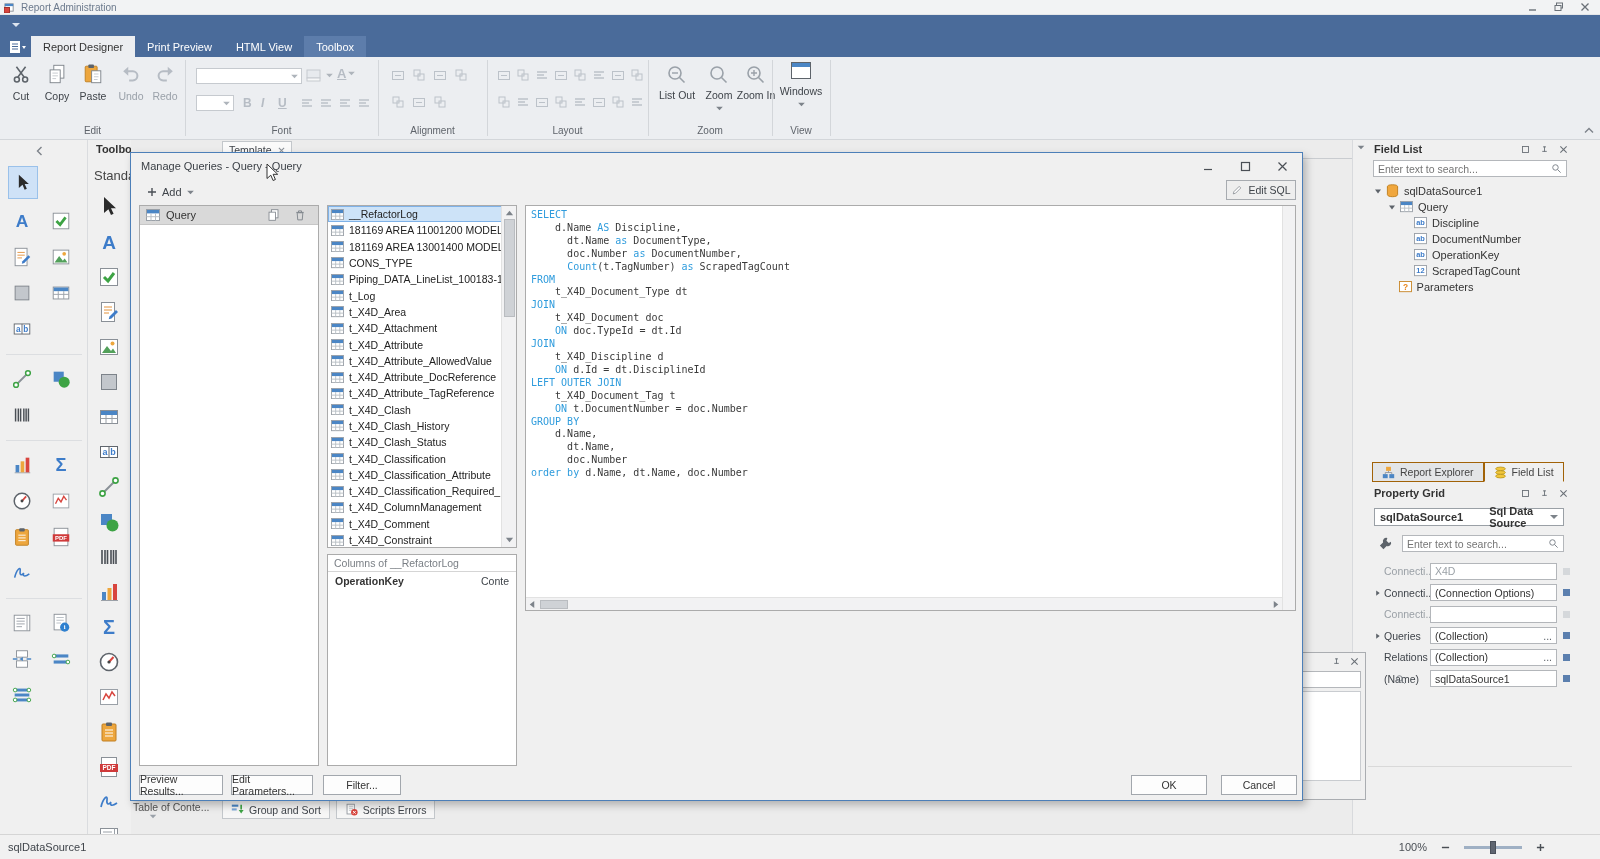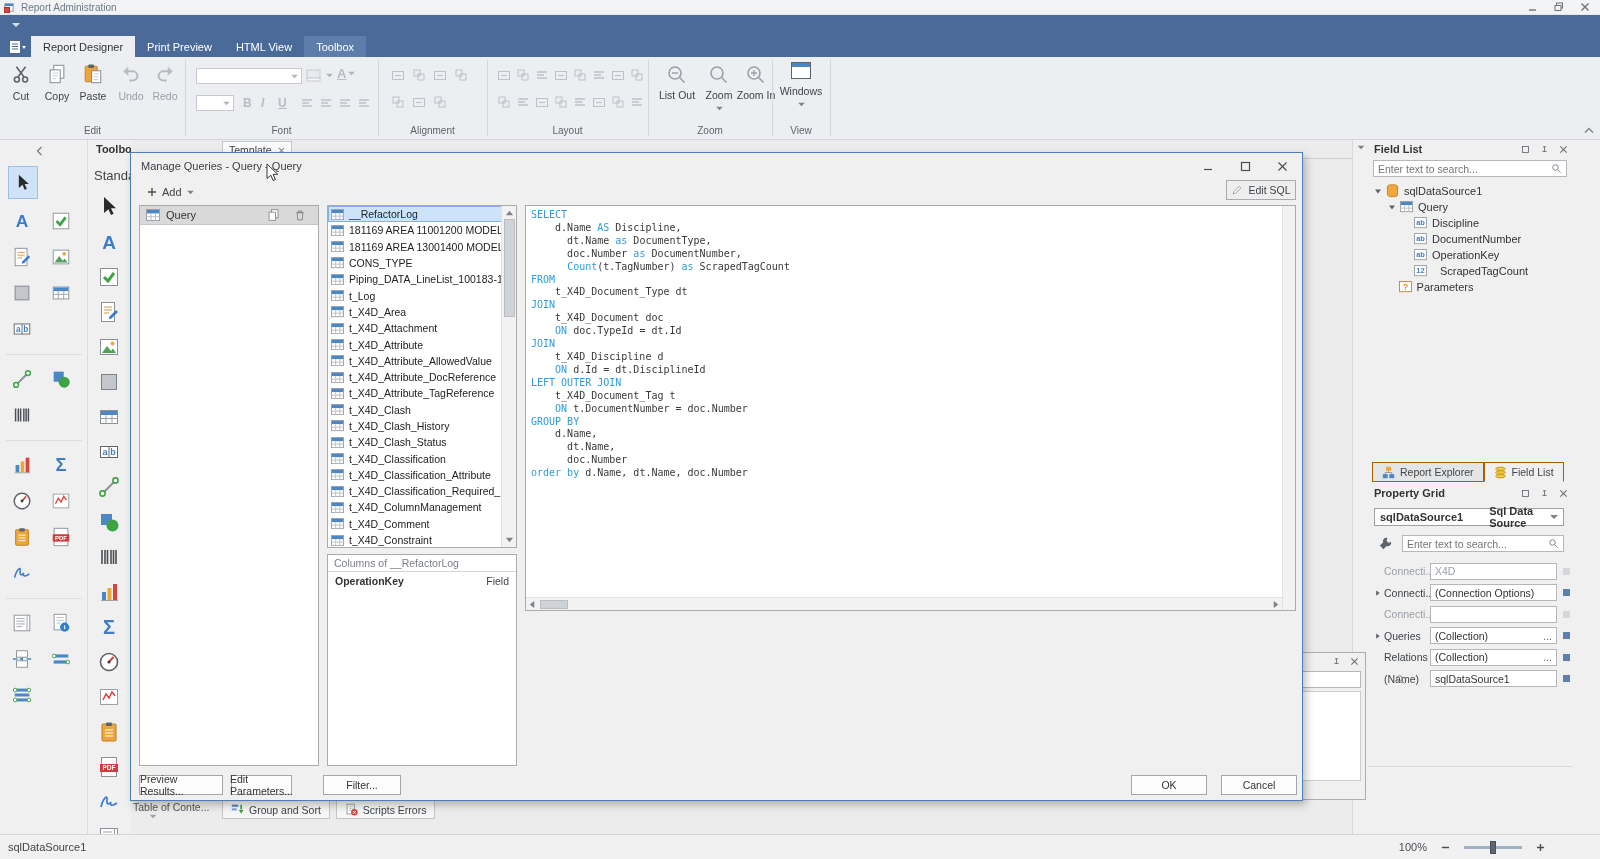--- a/index.html
+++ b/index.html
@@ -867,21 +867,21 @@
         <span class="icn" style="margin-right: 5px;">
           <svg width="13" height="11.142857142857142" viewBox="0 0 14 12">
             <rect x="0.5" y="0.5" width="13" height="11" fill="#fff" stroke="#9aa0a7"></rect>
             <text x="7" y="9" font-size="8" font-weight="bold" fill="#3d7cc9" text-anchor="middle" font-family="Liberation Sans,sans-serif">ab</text>
           </svg>
         </span>
         <span>OperationKey</span>
       </div>
       <div class="trow" style="padding-left: 34px;">
         <span style="width: 12px; display: inline-block;"></span>
-        <span class="icn" style="margin-right: 13px;">
+        <span class="icn" style="margin-right: 5px;">
           <svg width="13" height="11.142857142857142" viewBox="0 0 14 12">
             <rect x="0.5" y="0.5" width="13" height="11" fill="#fff" stroke="#9aa0a7"></rect>
             <text x="7" y="9" font-size="8" font-weight="bold" fill="#3d7cc9" text-anchor="middle" font-family="Liberation Sans,sans-serif">12</text>
           </svg>
         </span>
         <span>ScrapedTagCount</span>
       </div>
       <div class="trow" style="padding-left: 18.6px;">
         <span style="width: 12px; display: inline-block;"></span>
         <span class="icn" style="margin-right: 5px;">
@@ -1311,21 +1311,21 @@
             <path d="M1 0.5h8L5 5.5z" fill="#7d838a"></path>
           </svg>
         </span>
     </div>
   </div>
 
   <div class="colpanel">
     <div class="colhd">Columns of __RefactorLog</div>
     <div class="colrow">
       <span style="font-weight:bold">OperationKey</span>
-      <span style="margin-left:auto;color:#3f444a">Field</span>
+      <span style="margin-left:auto;color:#3f444a">Conte</span>
     </div>
   </div>
 
   <div class="editsql">
     <span class="icn">
         <svg width="12" height="12" viewBox="0 0 16 16">
           <path d="M3 13.2l.9-3 7-7 2.1 2.1-7 7z" fill="#fff" stroke="#7d838a" stroke-width="1"></path>
         </svg>
       </span>
     <span>Edit SQL</span>
@@ -1343,21 +1343,21 @@
       <div class="sthumb" style="height:9px;width:28px;margin-left:5px"></div>
       <span class="icn" style="margin-left:auto;margin-right:3px">
           <svg width="6" height="9" viewBox="0 0 6 10">
             <path d="M0.5 1l5 4-5 4z" fill="#7d838a"></path>
           </svg>
         </span>
     </div>
   </div>
 
   <div class="dbtn" style="left:8px;width:84px">Preview Results...</div>
-  <div class="dbtn" style="left:100px;width:61px">Edit Parameters...</div>
+  <div class="dbtn" style="left:100px;width:82px">Edit Parameters...</div>
   <div class="dbtn" style="left:192px;width:78px">Filter...</div>
   <div class="dbtn" style="left:1000px;width:76px">OK</div>
   <div class="dbtn" style="left:1090px;width:76px">Cancel</div>
 </div>
 
 <span class="abs icn" style="left:266px;top:163px;z-index:60">
     <svg width="13" height="19" viewBox="0 0 13 19">
       <path d="M1 1v14.5l3.8-3.3 2.3 5.3 2.3-1-2.3-5.2h4.6z" fill="#fff" stroke="#333" stroke-width="1"></path>
     </svg>
   </span>

